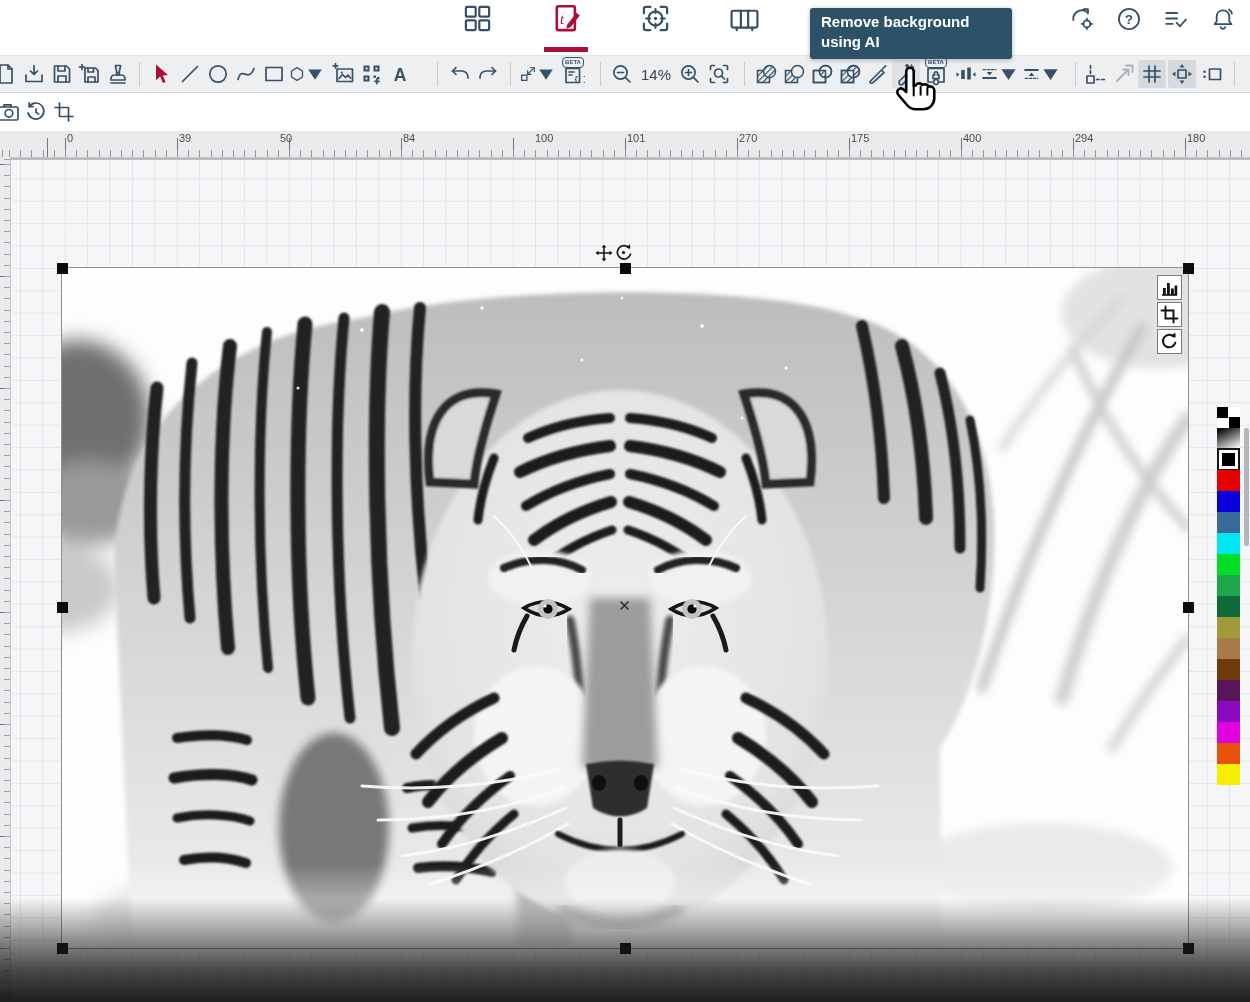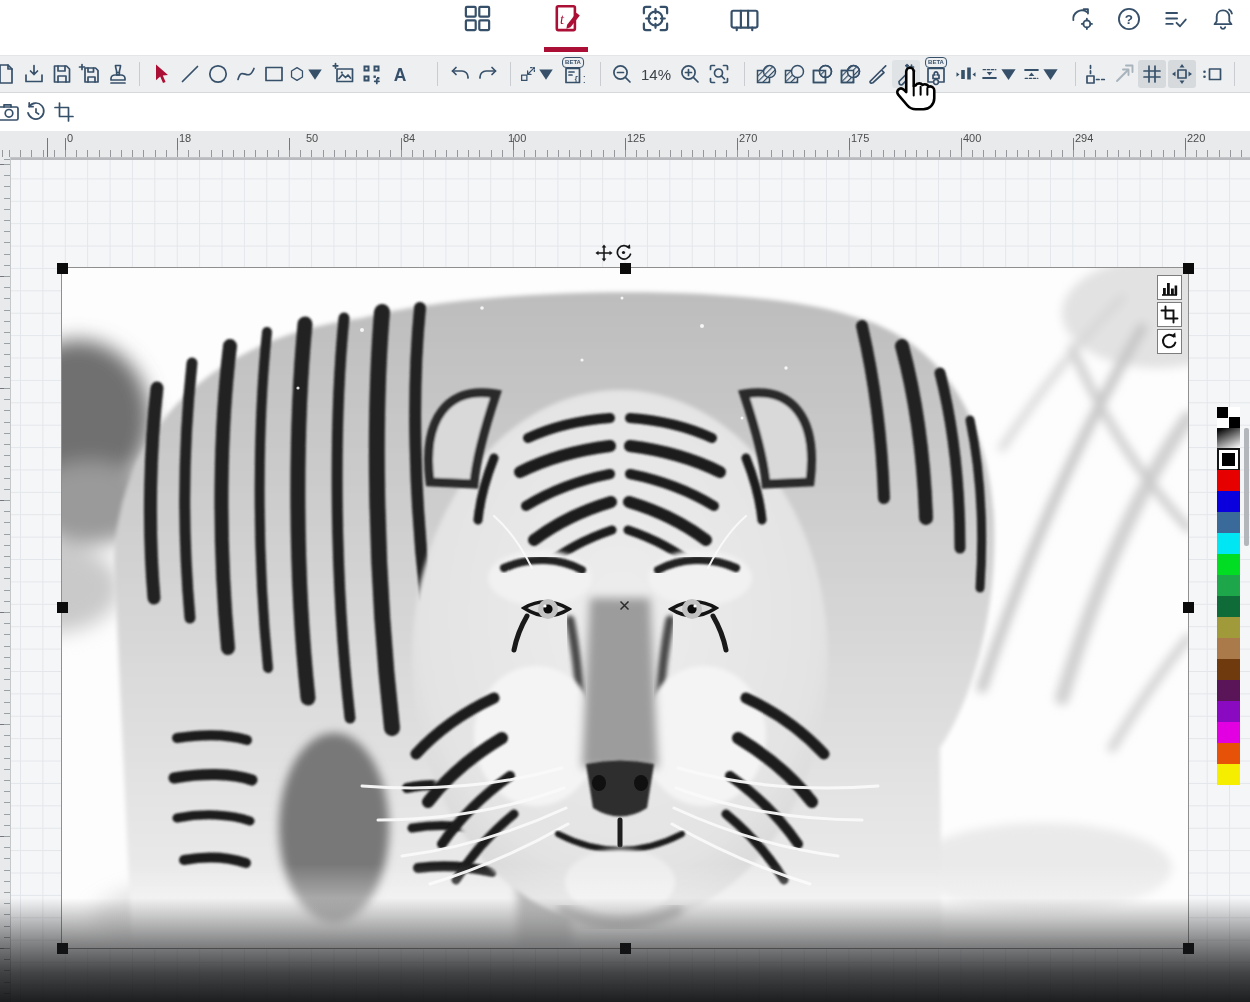--- a/index.html
+++ b/index.html
@@ -183,20 +183,21 @@
           <g class="ic" stroke-width="1.8">
             <path d="M12,4 c-3.4,0 -5.8,2.4 -5.8,5.8 v4.2 l-2,2.8 h15.6 l-2,-2.8 V9.8 C17.8,6.4 15.4,4 12,4 z"></path>
             <path d="M10,19.6 a2.1,2.1 0 0 0 4,0"></path>
             <path d="M17.6,3.2 a6.5,6.5 0 0 1 2.6,3.8"></path>
           </g>
         </svg>
       </div>
     </div>
   </header>
 
+  <div class="tooltip">Remove background using AI</div>
 
   <div class="tb1">
 
     <div class="btn" style="margin-left:-8px">
       <svg viewBox="0 0 24 24">
         <g class="ic">
             <path d="M6,3 h8 l4,4 v14 h-12 z"></path>
             <path d="M14,3 v4 h4"></path>
           </g>
       </svg>
@@ -541,30 +542,30 @@
         <g class="ic" stroke-width="1.9">
             <path d="M7.5,3 v13.5 H21"></path>
             <path d="M3,7.5 h13.5 V21"></path>
           </g>
       </svg>
     </div>
   </div>
 
   <div class="hruler">
     <span class="hlabel" style="left:67px">0</span>
-    <span class="hlabel" style="left:179px">18</span>
-    <span class="hlabel" style="left:306px">50</span>
+    <span class="hlabel" style="left:179px">39</span>
+    <span class="hlabel" style="left:280px">50</span>
     <span class="hlabel" style="left:403px">84</span>
-    <span class="hlabel" style="left:508px">100</span>
-    <span class="hlabel" style="left:627px">125</span>
+    <span class="hlabel" style="left:535px">100</span>
+    <span class="hlabel" style="left:627px">101</span>
     <span class="hlabel" style="left:739px">270</span>
     <span class="hlabel" style="left:851px">175</span>
     <span class="hlabel" style="left:963px">400</span>
     <span class="hlabel" style="left:1075px">294</span>
-    <span class="hlabel" style="left:1187px">220</span>
+    <span class="hlabel" style="left:1187px">180</span>
   </div>
   <div class="vruler"></div>
 
   <div class="page"></div>
 
   <div class="imgbox">
     <svg viewBox="0 0 1126 680" preserveAspectRatio="none">
       <defs>
         <linearGradient id="bodyG" x1="0" y1="0" x2="0" y2="1">
           <stop offset="0" stop-color="#bdbdbd"></stop>

